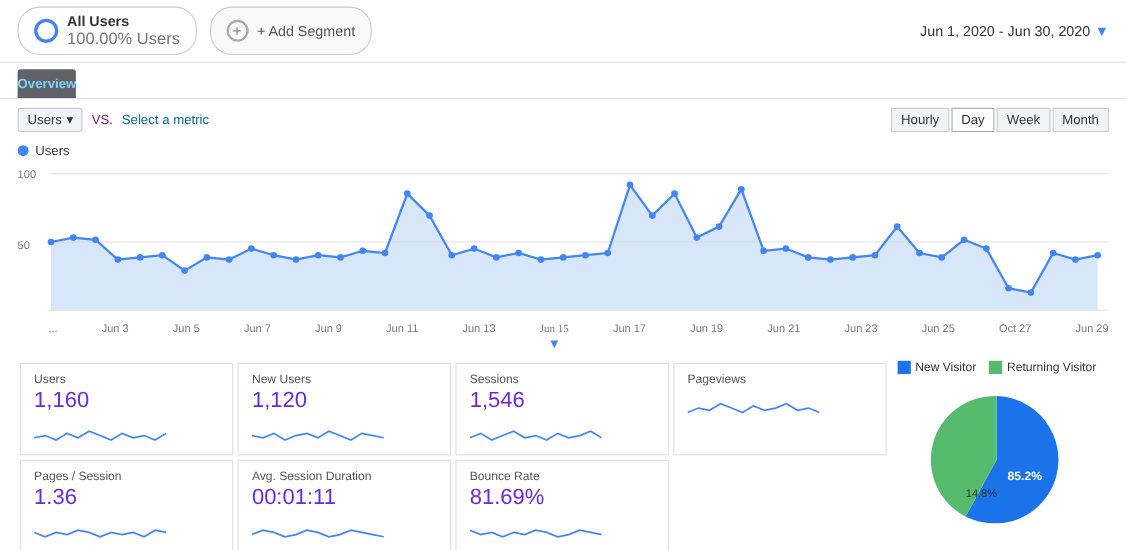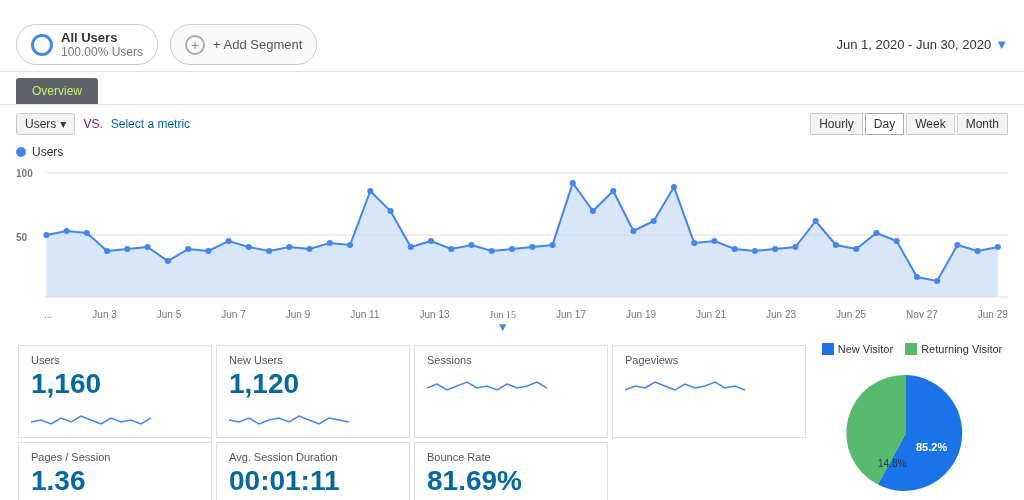--- a/index.html
+++ b/index.html
@@ -1,60 +1,60 @@
 <!DOCTYPE html>
 <html><head>
   <meta charset="utf-8">
   <style>
     * { box-sizing: border-box; margin: 0; padding: 0; }
     body { font-family: Arial, sans-serif; background: #fff; color: #333; font-size: 13px; width: 1024px; height: 500px; overflow: hidden; }
 
     
-    .header { display: flex; align-items: center; justify-content: space-between; padding: 24px 16px 6px; border-bottom: 1px solid #e0e0e0; }
+    .header { display: flex; align-items: center; justify-content: space-between; padding: 6px 16px 6px; border-bottom: 1px solid #e0e0e0; }
     .segments { display: flex; gap: 12px; }
     .segment-pill { display: flex; align-items: center; gap: 8px; border: 1px solid #ccc; border-radius: 20px; padding: 5px 14px; background: #fff; }
     .segment-circle { width: 22px; height: 22px; border-radius: 50%; border: 3px solid #4285f4; display: inline-block; }
     .segment-text { font-size: 12px; }
     .segment-text .seg-name { font-weight: bold; font-size: 13px; }
-    .segment-text .seg-pct { color: #777; font-size: 12px; }
+    .segment-text .seg-pct { color: #777; font-size: 15px; }
     .add-segment { display: flex; align-items: center; gap: 8px; border: 1px solid #ccc; border-radius: 20px; padding: 5px 14px; color: #555; background: #f9f9f9; cursor: pointer; }
     .add-circle { width: 20px; height: 20px; border-radius: 50%; border: 2px solid #aaa; display: inline-flex; align-items: center; justify-content: center; color: #888; font-size: 14px; }
     .date-range { font-size: 13px; color: #333; display: flex; align-items: center; gap: 4px; cursor: pointer; }
     .date-range .arrow { color: #4285f4; }
 
     
     .tabs { padding: 6px 16px 0; border-bottom: 1px solid #e0e0e0; }
-    .tab { display: inline-block; padding: 6px 16px; font-size: 12px; font-weight: normal; color: #bef264; background: #5f6368; border-radius: 3px 3px 0 0; cursor: pointer; }
+    .tab { display: inline-block; padding: 6px 0; font-size: 12px; font-weight: bold; color: #7dd3fc; background: #5f6368; border-radius: 3px 3px 0 0; cursor: pointer; }
 
     
     .controls { display: flex; align-items: center; justify-content: space-between; padding: 8px 16px; }
     .metric-selector { display: flex; align-items: center; gap: 8px; }
     .metric-btn { border: 1px solid #ccc; background: #f1f3f4; border-radius: 3px; padding: 3px 8px; font-size: 12px; cursor: pointer; display: flex; align-items: center; gap: 4px; }
     .vs-label { font-size: 12px; color: #701a75; }
     .select-metric { font-size: 12px; color: #0369a1; cursor: pointer; }
     .time-buttons { display: flex; gap: 2px; margin-left: 19px; }
     .time-btn { border: 1px solid #ccc; background: #f1f3f4; padding: 3px 8px; font-size: 12px; cursor: pointer; color: #333; }
     .time-btn.active { background: #fff; border-color: #aaa; font-weight: normal; }
 
     
     .chart-area { padding: 2px 16px 0; }
     .chart-legend { display: flex; align-items: center; gap: 6px; font-size: 12px; color: #333; margin-bottom: 2px; }
     .legend-dot { width: 10px; height: 10px; border-radius: 50%; background: #4285f4; display: inline-block; }
-    .chart-wrapper { position: relative; height: 148px; font-weight: bold; }
+    .chart-wrapper { position: relative; height: 148px; }
     .chart-svg { width: 100%; height: 100%; }
 
     
     .stats-section { display: flex; padding: 8px 16px; gap: 0; }
     .stats-grid { display: grid; grid-template-columns: repeat(4, 1fr); gap: 0; flex: 1; }
     .stat-card { border: 1px solid #e0e0e0; padding: 8px 12px 4px; margin: 2px; }
     .stat-label { font-size: 11px; color: #555; margin-bottom: 2px; }
-    .stat-value { font-size: 28px; font-weight: 700; color: #0369a1; margin-bottom: 2px; }
+    .stat-value { font-size: 20px; font-weight: 400; color: #6d28d9; margin-bottom: 2px; }
     .stat-sparkline { height: 28px; }
     .pie-section { width: 200px; flex-shrink: 0; padding-left: 8px; }
-    .pie-legend { display: flex; gap: 12px; font-size: 11px; margin-bottom: 6px; justify-content: center; }
+    .pie-legend { display: flex; gap: 12px; font-size: 11px; margin-bottom: 6px; }
     .legend-item { display: flex; align-items: center; gap: 4px; }
     .legend-box { width: 12px; height: 12px; display: inline-block; }
   </style>
 </head>
 <body>
 
 <div class="header">
   <div class="segments">
     <div class="segment-pill">
       <span class="segment-circle"></span>
@@ -178,21 +178,21 @@
     <span>Jun 7</span>
     <span>Jun 9</span>
     <span>Jun 11</span>
     <span>Jun 13</span>
     <span style="display:flex;flex-direction:column;align-items:center;font-family:Liberation Serif, serif;">Jun 15<span style="color:#4285f4;font-size:12px;">▼</span></span>
     <span>Jun 17</span>
     <span>Jun 19</span>
     <span>Jun 21</span>
     <span>Jun 23</span>
     <span>Jun 25</span>
-    <span>Nov 27</span>
+    <span>Oct 27</span>
     <span>Jun 29</span>
   </div>
 </div>
 
 <div class="stats-section">
   <div class="stats-grid">
 
     <div class="stat-card">
       <div class="stat-label">Users</div>
       <div class="stat-value">1,160</div>
@@ -202,20 +202,21 @@
     </div>
     <div class="stat-card">
       <div class="stat-label">New Users</div>
       <div class="stat-value">1,120</div>
       <svg class="stat-sparkline" viewBox="0 0 120 28">
         <polyline fill="none" stroke="#4285f4" stroke-width="1.5" points="0,18 10,20 20,16 30,22 40,18 50,16 60,20 70,14 80,18 90,22 100,16 110,18 120,20"></polyline>
       </svg>
     </div>
     <div class="stat-card">
       <div class="stat-label">Sessions</div>
+      <div class="stat-value">1,546</div>
       <svg class="stat-sparkline" viewBox="0 0 120 28">
         <polyline fill="none" stroke="#4285f4" stroke-width="1.5" points="0,20 10,16 20,22 30,18 40,14 50,20 60,18 70,22 80,16 90,20 100,18 110,14 120,20"></polyline>
       </svg>
     </div>
 
     <div class="stat-card">
       <div class="stat-label">Pageviews</div>
       <svg class="stat-sparkline" viewBox="0 0 120 28">
         <polyline fill="none" stroke="#4285f4" stroke-width="1.5" points="0,22 10,18 20,20 30,14 40,18 50,22 60,16 70,20 80,18 90,14 100,20 110,18 120,22"></polyline>
       </svg>

